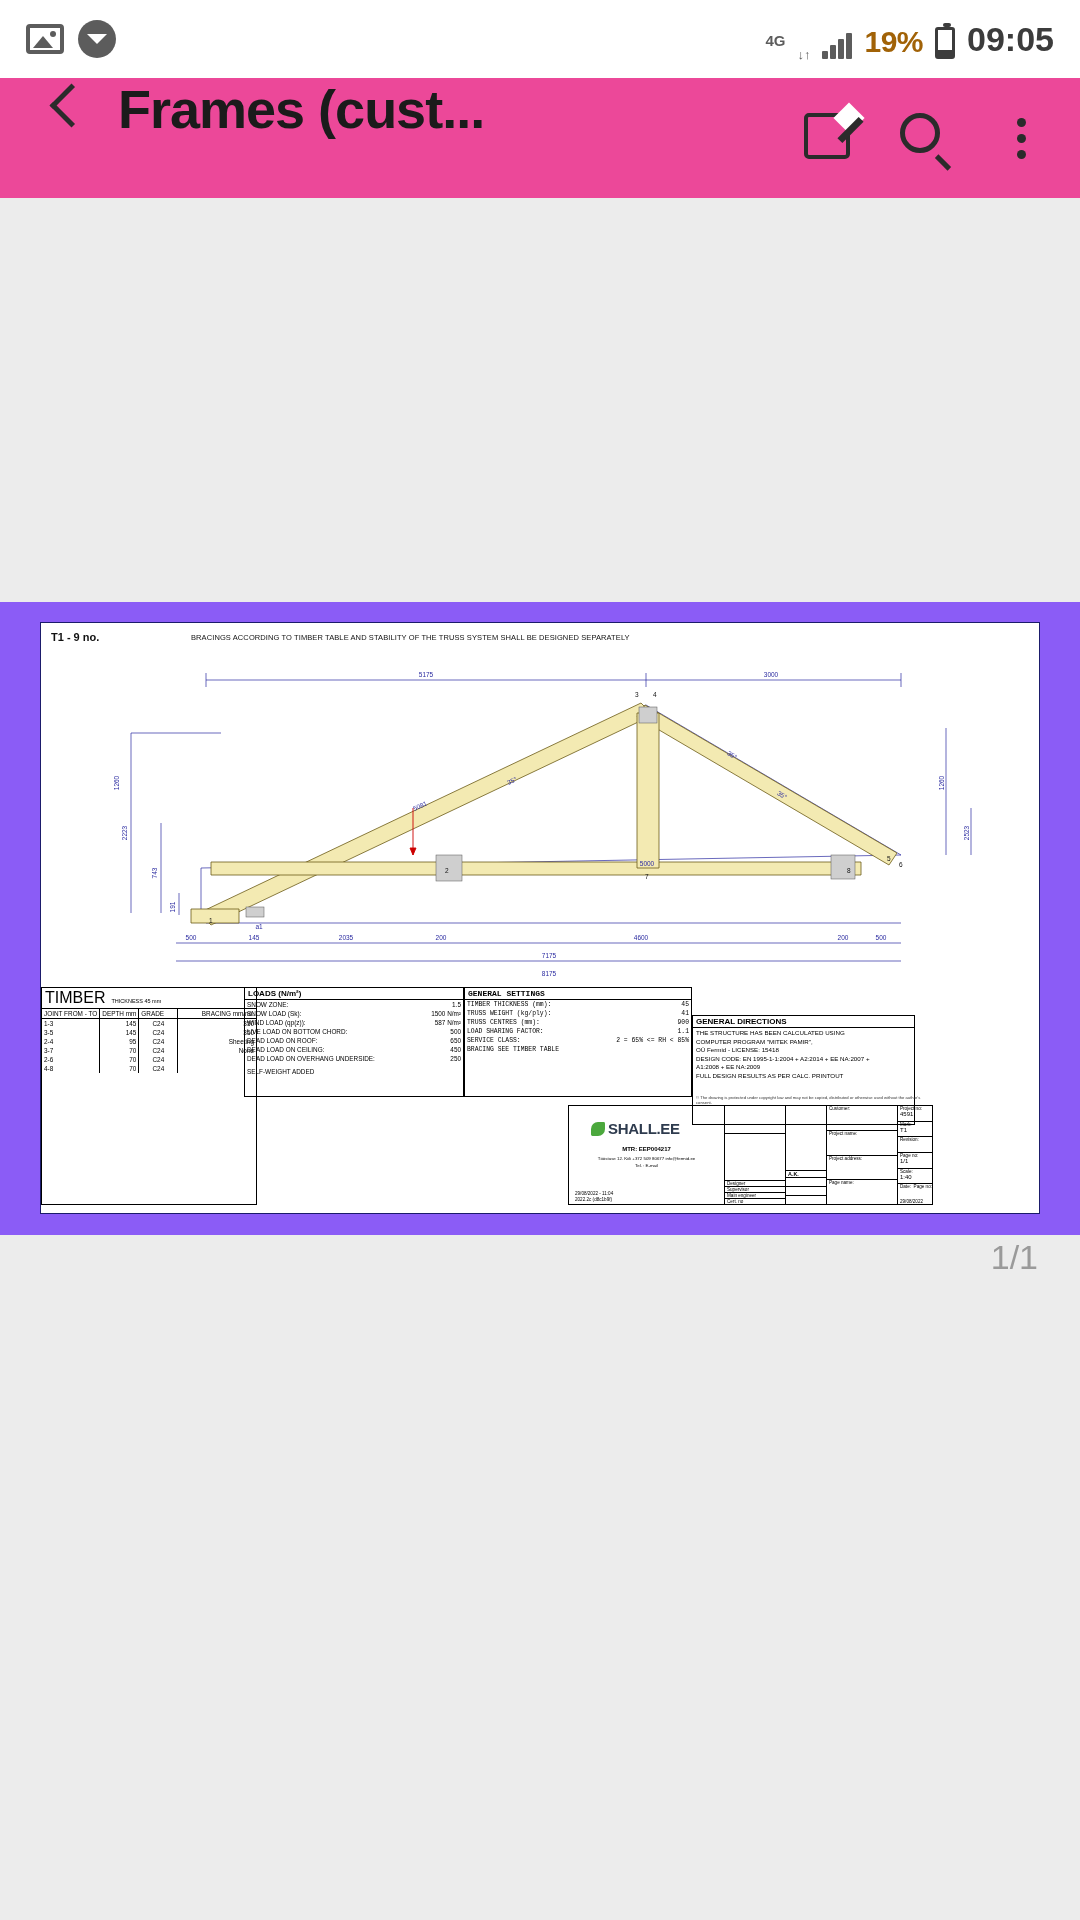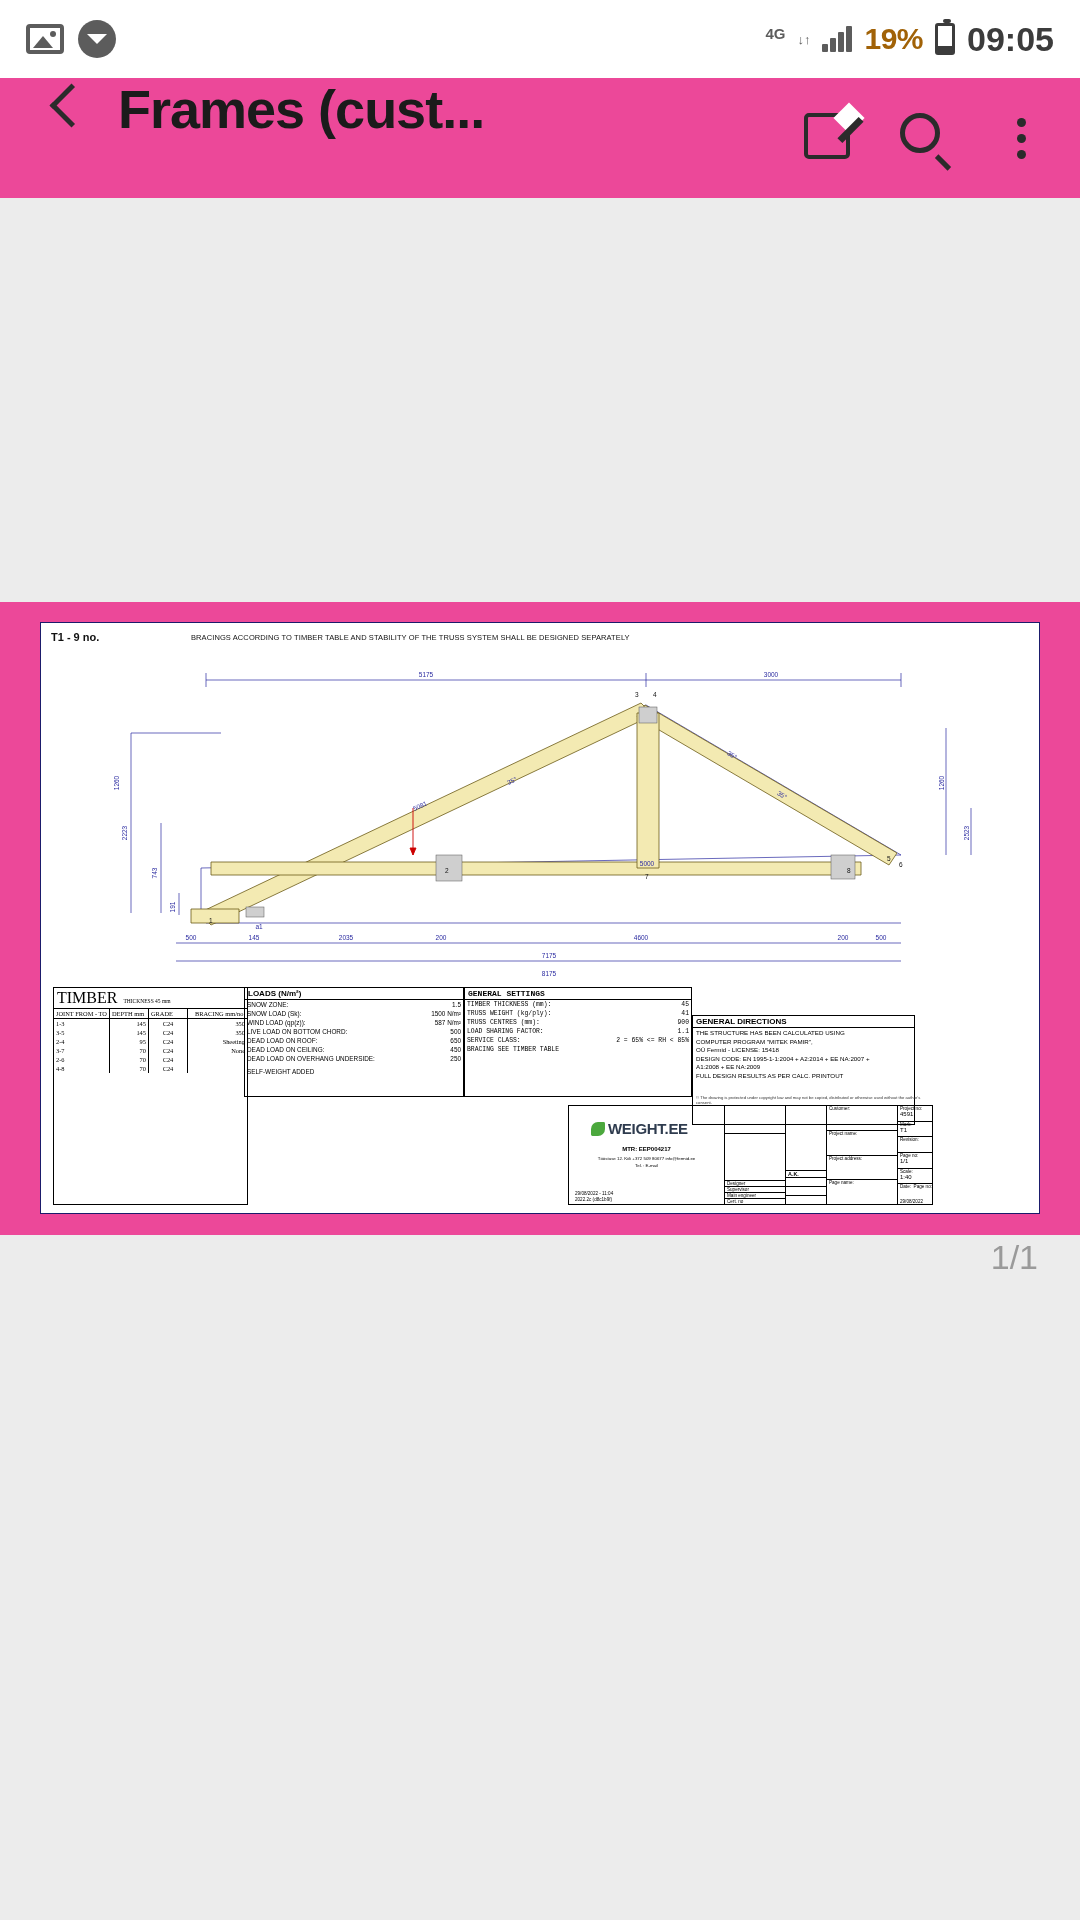--- a/index.html
+++ b/index.html
@@ -8,21 +8,21 @@
     background:#ececec;
     font-family:"Liberation Sans",sans-serif;
     -webkit-font-smoothing:antialiased;
   }
   
   .statusbar{
     height:78px;background:#ffffff;display:flex;align-items:center;
     padding:0 26px;box-sizing:border-box;color:#4a4a4a;
   }
   .sb-left{display:flex;align-items:center;gap:14px;}
-  .sb-right{margin-left:auto;display:flex;align-items:center;gap:12px;}
+  .sb-right{margin-left:auto;display:flex;align-items:flex-end;gap:12px;}
   .ico-photo{width:38px;height:30px;border:4px solid #5c5c5c;border-radius:4px;position:relative;box-sizing:border-box;}
   .ico-photo:before{content:"";position:absolute;left:3px;bottom:2px;width:0;height:0;border-left:10px solid transparent;border-right:10px solid transparent;border-bottom:12px solid #5c5c5c;}
   .ico-photo:after{content:"";position:absolute;right:4px;top:3px;width:6px;height:6px;border-radius:50%;background:#5c5c5c;}
   .ico-msg{width:38px;height:38px;border-radius:50%;background:#5c5c5c;position:relative;}
   .ico-msg:after{content:"";position:absolute;left:9px;top:14px;width:20px;height:10px;background:#fff;
      clip-path:polygon(0 0,100% 0,50% 100%);}
   .net{display:flex;align-items:flex-end;gap:2px;}
   .net i{display:block;width:6px;background:#5c5c5c;border-radius:1px;}
   .net i:nth-child(1){height:8px;}
   .net i:nth-child(2){height:14px;}
@@ -51,21 +51,21 @@
   .pencil{border:4px solid #2b2b2b;border-radius:5px;width:46px;height:46px;box-sizing:border-box;}
   .pencil:after{content:"";position:absolute;right:-6px;top:-6px;width:22px;height:22px;background:#fff;transform:rotate(45deg);}
   .pencil:before{content:"";position:absolute;right:0px;top:2px;width:7px;height:30px;background:#2b2b2b;transform:rotate(45deg);z-index:2;}
   .search{width:40px;height:40px;border:5px solid #2b2b2b;border-radius:50%;box-sizing:border-box;}
   .searchwrap:after{content:"";position:absolute;right:-2px;bottom:-2px;width:18px;height:5px;background:#2b2b2b;transform:rotate(45deg);}
   .dots{display:flex;flex-direction:column;gap:7px;align-items:center;justify-content:center;height:50px;}
   .dots span{width:9px;height:9px;background:#2b2b2b;border-radius:50%;display:block;}
   
   .viewer{position:relative;background:#ececec;height:1722px;}
   .page{
-    position:absolute;left:0;top:404px;width:1080px;height:633px;background:#ec4899;
+    position:absolute;left:0;top:404px;width:1080px;height:633px;background:#8b5cf6;
   }
   .drawing{
     position:absolute;left:40px;top:20px;width:1000px;height:592px;
     border:1px solid #1b1b6b;box-sizing:border-box;background:#fff;
     font-family:"Liberation Sans",sans-serif;
   }
   .pgnum{
     position:absolute;right:42px;top:1040px;font-size:34px;color:#9a9a9a;
   }
   
@@ -216,21 +216,21 @@
           <text x="903" y="160" transform="rotate(-90 903 160)" text-anchor="middle">1260</text>
           <text x="928" y="210" transform="rotate(-90 928 210)" text-anchor="middle">2523</text>
         </g>
 
         <g stroke="#c00" stroke-width="0.9" fill="#c00">
           <line x1="372" y1="185" x2="372" y2="232"></line>
           <polygon points="372,232 369,225 375,225"></polygon>
         </g>
       </svg>
 
-      <div class="bx" style="left:12px;top:364px;width:195px;height:218px;font-family:Liberation Serif, serif;">
+      <div class="bx" style="left:0;top:364px;width:216px;height:218px;">
         <div style="display:flex;align-items:baseline;gap:6px;padding:1px 3px;border-bottom:1px solid #000;">
           <span class="th">TIMBER</span>
           <span style="font-size:5.5px;">THICKNESS 45 mm</span>
         </div>
         <table class="blk">
           <tbody>
               <tr style="border-bottom:1px solid #000;">
             <td style="width:50px;border-right:1px solid #000;"><span>JOINT FROM - TO</span></td>
             <td style="width:34px;border-right:1px solid #000;"><span>DEPTH mm</span></td>
             <td style="width:34px;border-right:1px solid #000;"><span>GRADE</span></td>
@@ -358,21 +358,21 @@
           <div>FULL DESIGN RESULTS AS PER CALC. PRINTOUT</div>
         </div>
       </div>
       <div style="position:absolute;left:655px;top:472px;width:236px;font-size:4.2px;color:#333;">© The drawing is protected under copyright law and may not be copied, distributed or otherwise used without the author's consent.</div>
 
       <div class="tb" style="left:527px;top:482px;width:365px;height:100px;">
         <div style="display:flex;height:100%;">
 
           <div style="width:155px;border-right:1px solid #000;position:relative;">
             <div class="logo" style="position:absolute;left:22px;top:14px;">
-              <span class="leaf"></span><span>WEIGHT.EE</span>
+              <span class="leaf"></span><span>SHALL.EE</span>
             </div>
             <div style="position:absolute;left:0;right:0;top:40px;text-align:center;font-size:6px;font-weight:bold;">MTR: EEP004217</div>
             <div style="position:absolute;left:0;right:0;top:50px;text-align:center;font-size:4.4px;">Tööstuse 12. Kiili +372 509 80677 info@fermid.ee</div>
             <div style="position:absolute;left:0;right:0;top:57px;text-align:center;font-size:4.4px;">Tel. : E-mail</div>
             <div style="position:absolute;left:6px;bottom:8px;font-size:4.6px;">29/08/2022 - 11:04</div>
             <div style="position:absolute;left:6px;bottom:2px;font-size:4.6px;">2022.2c (d8c1b9f)</div>
           </div>
 
           <div style="width:60px;border-right:1px solid #000;display:flex;flex-direction:column;">
             <div style="flex:1"></div>

